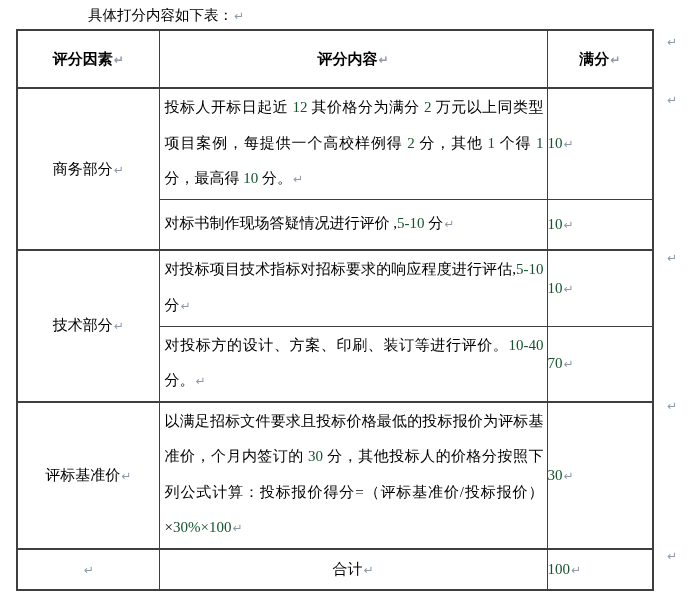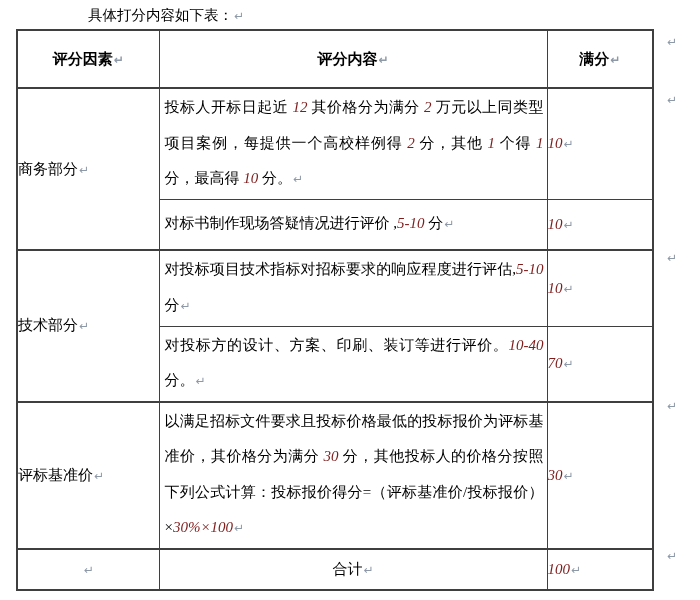--- a/index.html
+++ b/index.html
@@ -15,26 +15,26 @@
   col.c1{width:142px;} col.c2{width:388px;} col.c3{width:106px;}
 
   td{border:1px solid #3f3f3f;font-size:15px;vertical-align:middle;padding:0;}
   tr.r-head{height:58px;}
   tr.r-head td{border-bottom:2px solid #3f3f3f;text-align:center;font-weight:bold;font-size:15px;}
   tr.sec td{border-top:2px solid #3f3f3f;}
 
   tr.r1{height:107px;} tr.r2{height:51px;} tr.r3{height:76px;}
   tr.r4{height:73px;padding-left:15px;} tr.r5{height:147px;} tr.r6{height:41px;}
 
-  td.factor{text-align:left;}
+  td.factor{text-align:center;}
   td.content{text-align:justify;line-height:35.5px;padding:1px 3px 1px 5px;}
   td.score{text-align:left;}
   td.center{text-align:center;}
 
-  .num{color:#7f1d1d;font-family:"Liberation Serif","DejaVu Serif",serif;font-style:italic;}
+  .num{color:#14532d;font-family:"Liberation Serif","DejaVu Serif",serif;}
   .pil{color:#8e99a8;font-family:"DejaVu Sans",sans-serif;font-size:12px;margin-left:1px;}
   .rowmark{position:absolute;left:667px;color:#8e99a8;
        font-family:"DejaVu Sans",sans-serif;font-size:12px;line-height:12px;}
 </style>
 </head>
 <body>
 
 <div class="page">
 
   <div class="doc-title">
@@ -72,21 +72,21 @@
       <td class="score"><span class="num">10</span><span class="pil">↵</span></td>
     </tr>
 
     <tr class="r4">
       <td class="content"><span><span>对投标方的设计、方案、印刷、装订等进行评价。</span><span class="num">10-40</span><span> 分。</span></span><span class="pil">↵</span></td>
       <td class="score"><span class="num">70</span><span class="pil">↵</span></td>
     </tr>
 
     <tr class="r5 sec">
       <td class="factor"><span>评标基准价</span><span class="pil">↵</span></td>
-      <td class="content"><span><span>以满足招标文件要求且投标价格最低的投标报价为评标基准价，其价格分为满分 </span><span class="num">30</span><span> 分，其他投标人的价格分按照下列公式计算：投标报价得分=（评标基准价/投标报价）×</span><span class="num">30%×100</span></span><span class="pil">↵</span></td>
+      <td class="content"><span><span>以满足招标文件要求且投标价格最低的投标报价为评标基准价，个月内签订的 </span><span class="num">30</span><span> 分，其他投标人的价格分按照下列公式计算：投标报价得分=（评标基准价/投标报价）×</span><span class="num">30%×100</span></span><span class="pil">↵</span></td>
       <td class="score"><span class="num">30</span><span class="pil">↵</span></td>
     </tr>
 
     <tr class="r6 sec">
       <td class="center"><span class="pil">↵</span></td>
       <td class="center"><span>合计</span><span class="pil">↵</span></td>
       <td class="score"><span class="num">100</span><span class="pil">↵</span></td>
     </tr>
   </tbody>
     </table>

